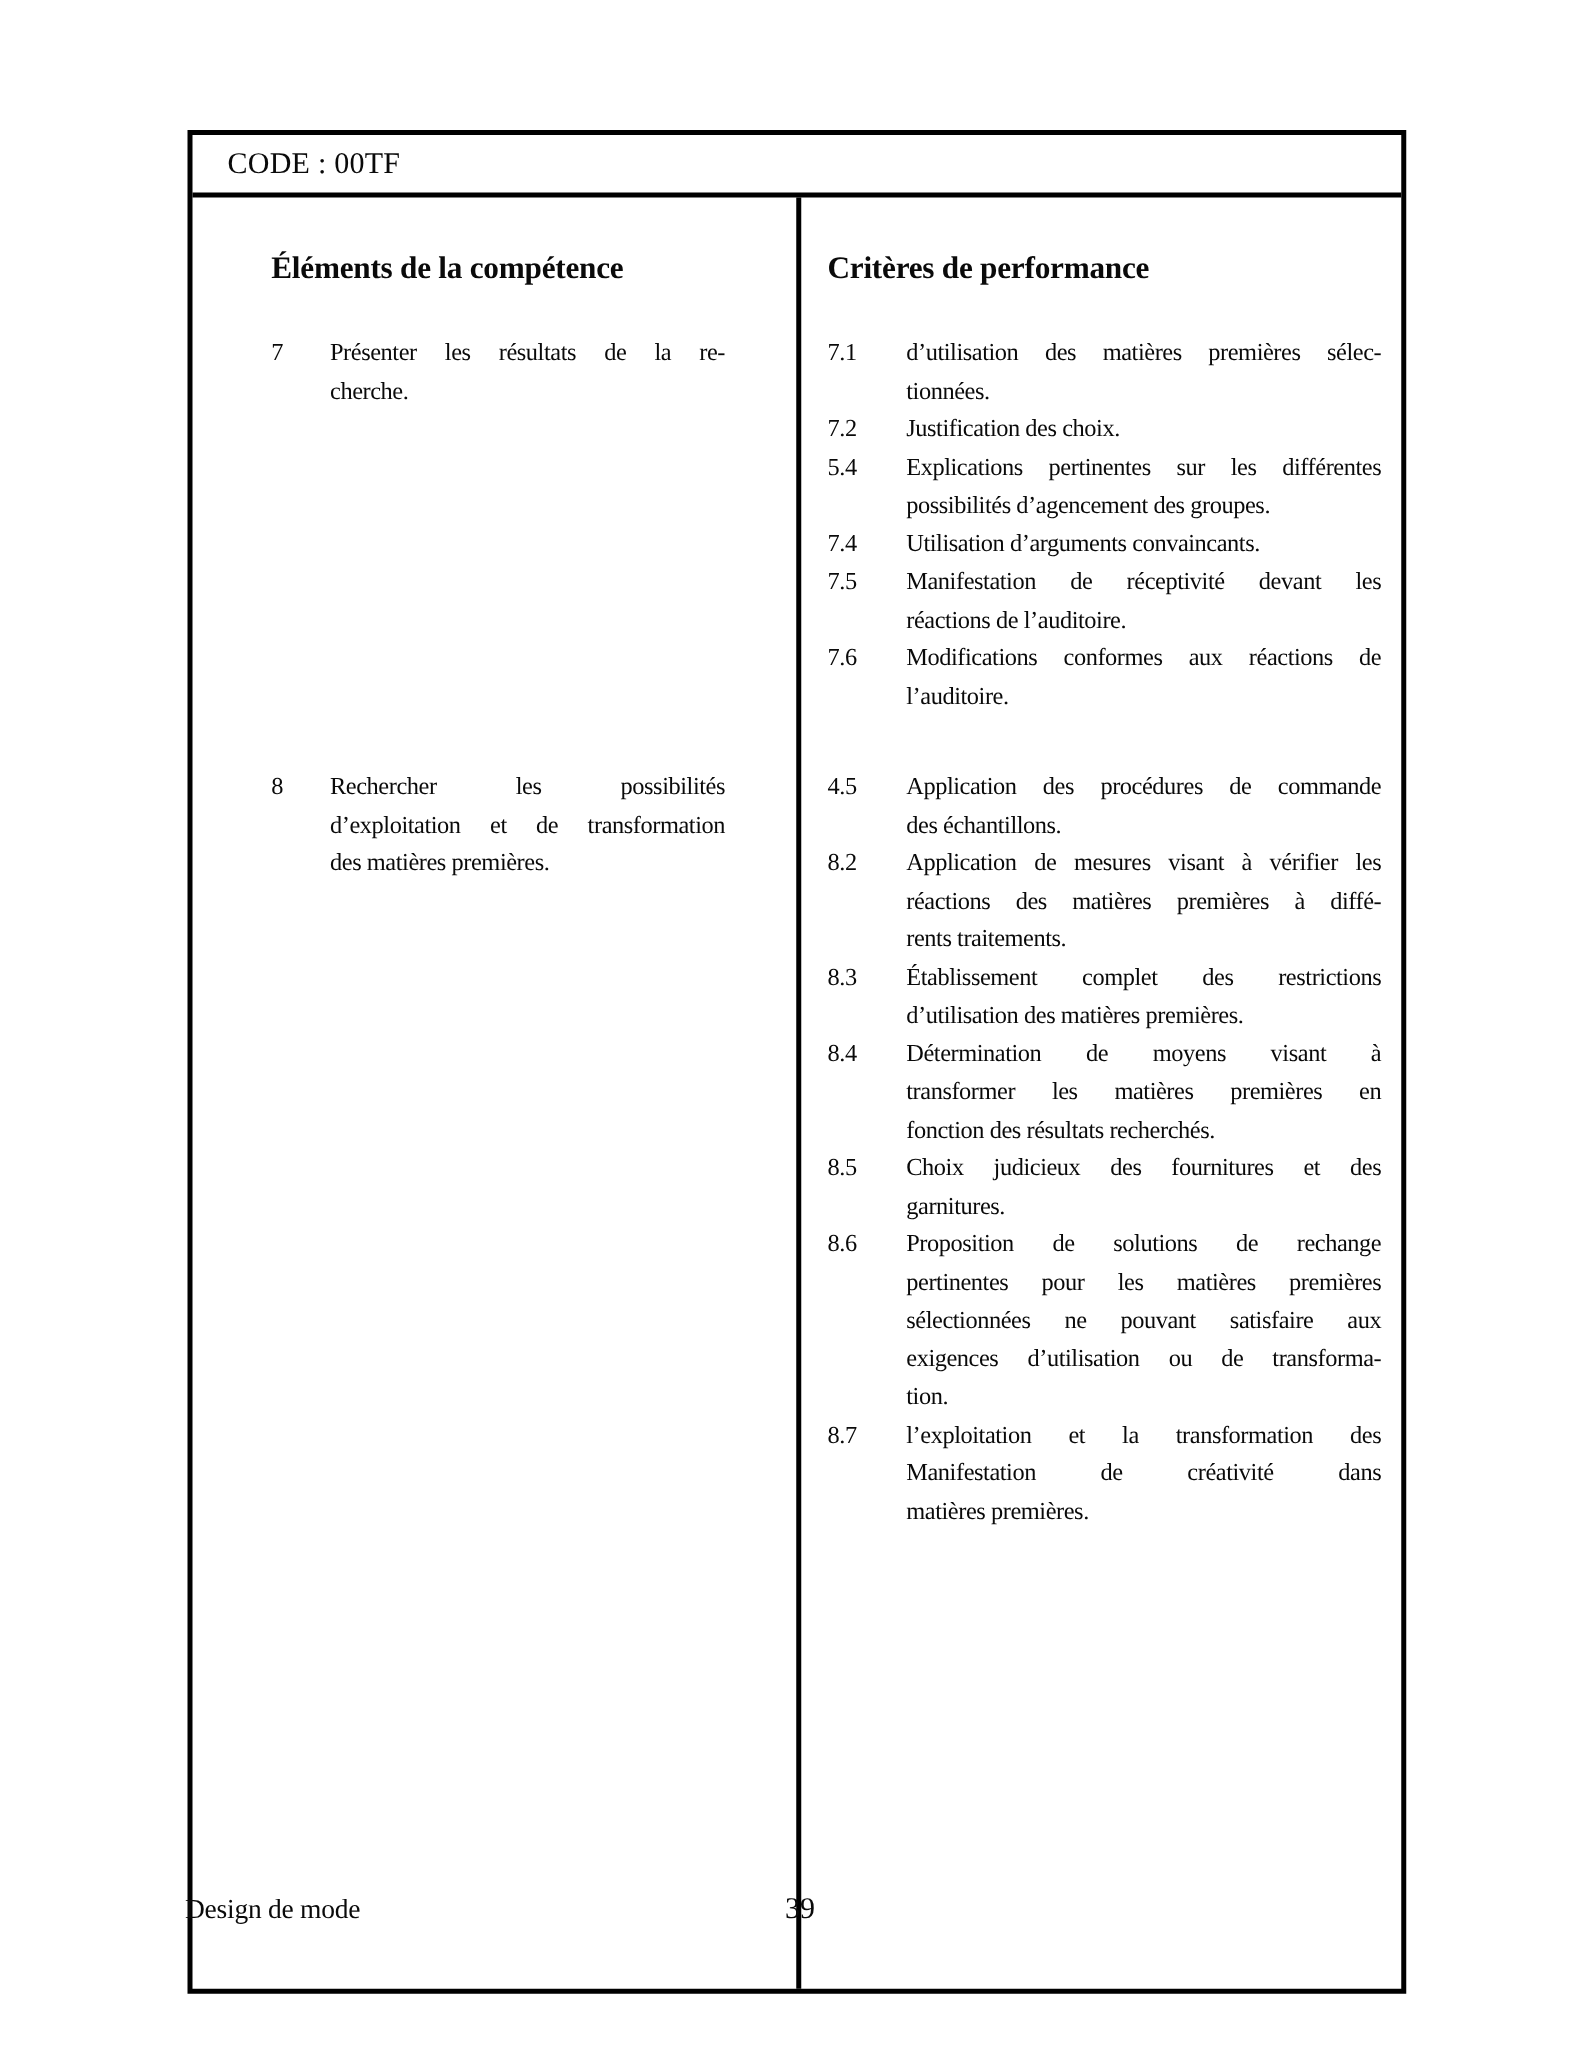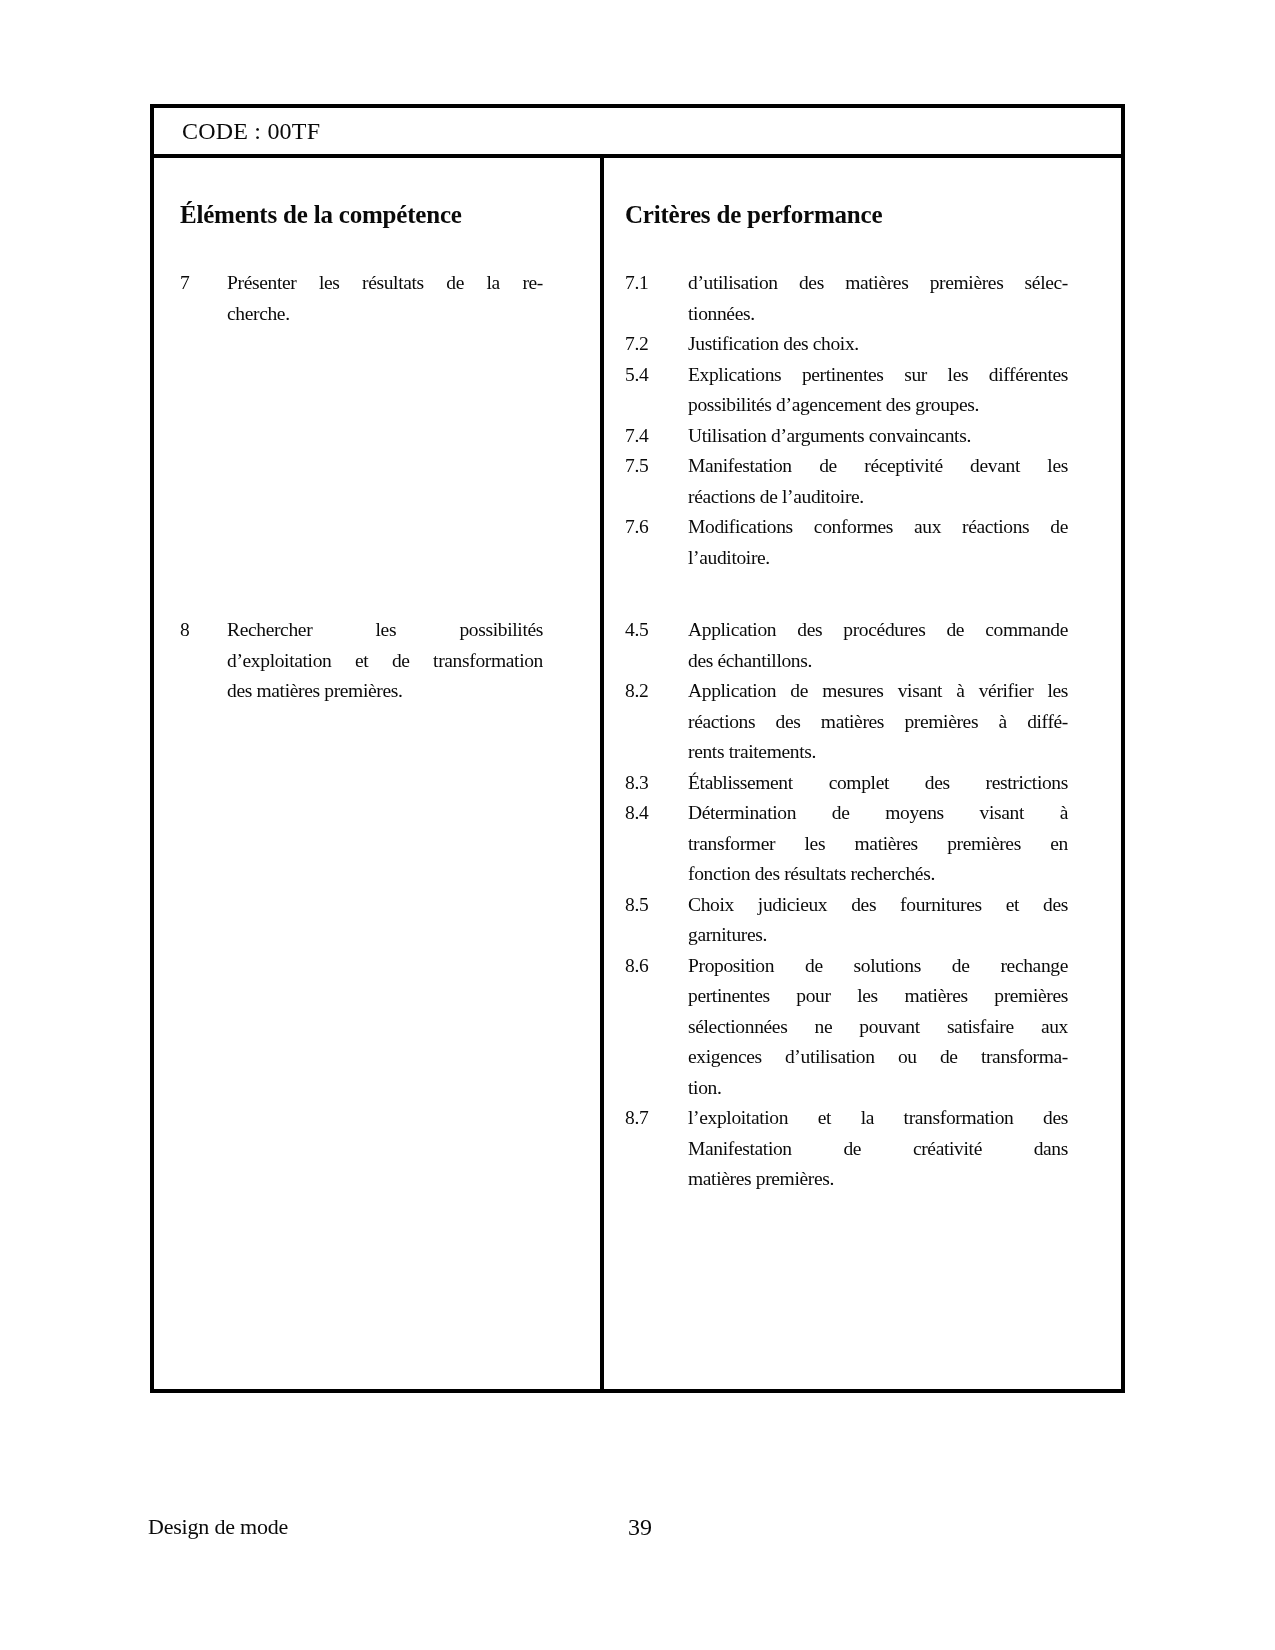--- a/index.html
+++ b/index.html
@@ -2,30 +2,30 @@
 <html><head>
 <meta charset="utf-8">
 <style>
   html,body{margin:0;padding:0;}
   body{
     width:1275px;height:1650px;background:#ffffff;position:relative;
     font-family:"Liberation Serif","DejaVu Serif",serif;color:#0a0a0a;
     overflow:hidden;
   }
   .doc-table{
-    position:absolute;left:150px;top:104px;width:975px;height:1289px;
+    position:absolute;left:150px;top:104px;width:975px;height:1491px;
     border:4px solid #000;box-sizing:border-box;
     display:flex;flex-direction:column;background:#fff;
   }
   .code-row{
     flex:0 0 auto;height:46px;border-bottom:4px solid #000;
     display:flex;align-items:center;padding-left:28px;
     font-size:24px;letter-spacing:0.2px;
   }
-  .tbl-content{flex:1 1 auto;position:relative;}
+  .tbl-content{flex:1 1 auto;position:relative;margin-left:37px;}
   .vdiv{position:absolute;left:446px;top:0;bottom:0;width:4px;background:#000;}
   .hdr-row{display:flex;padding-top:42px;}
   .lpart{flex:0 0 450px;width:450px;box-sizing:border-box;padding-left:26px;}
   .rpart{flex:1 1 auto;box-sizing:border-box;padding-left:21px;}
   .colhdr{font-weight:700;font-size:25px;line-height:30px;letter-spacing:-0.2px;}
   .rows{margin-top:38px;}
   .row{display:flex;margin-bottom:42px;}
   .item{display:flex;align-items:flex-start;}
   .num{display:block;font-size:19.5px;line-height:30.5px;letter-spacing:-0.35px;}
   .lpart .num{flex:0 0 47px;width:47px;}
@@ -136,20 +136,21 @@
               <div class="txt">
                 <div class="ln j">Application de mesures visant à vérifier les</div>
                 <div class="ln j">réactions des matières premières à diffé-</div>
                 <div class="ln">rents traitements.</div>
               </div>
             </div>
             <div class="item">
               <span class="num">8.3</span>
               <div class="txt">
                 <div class="ln j">Établissement complet des restrictions</div>
+                <div class="ln">d’utilisation des matières premières.</div>
               </div>
             </div>
             <div class="item">
               <span class="num">8.4</span>
               <div class="txt">
                 <div class="ln j">Détermination de moyens visant à</div>
                 <div class="ln j">transformer les matières premières en</div>
                 <div class="ln">fonction des résultats recherchés.</div>
               </div>
             </div>

